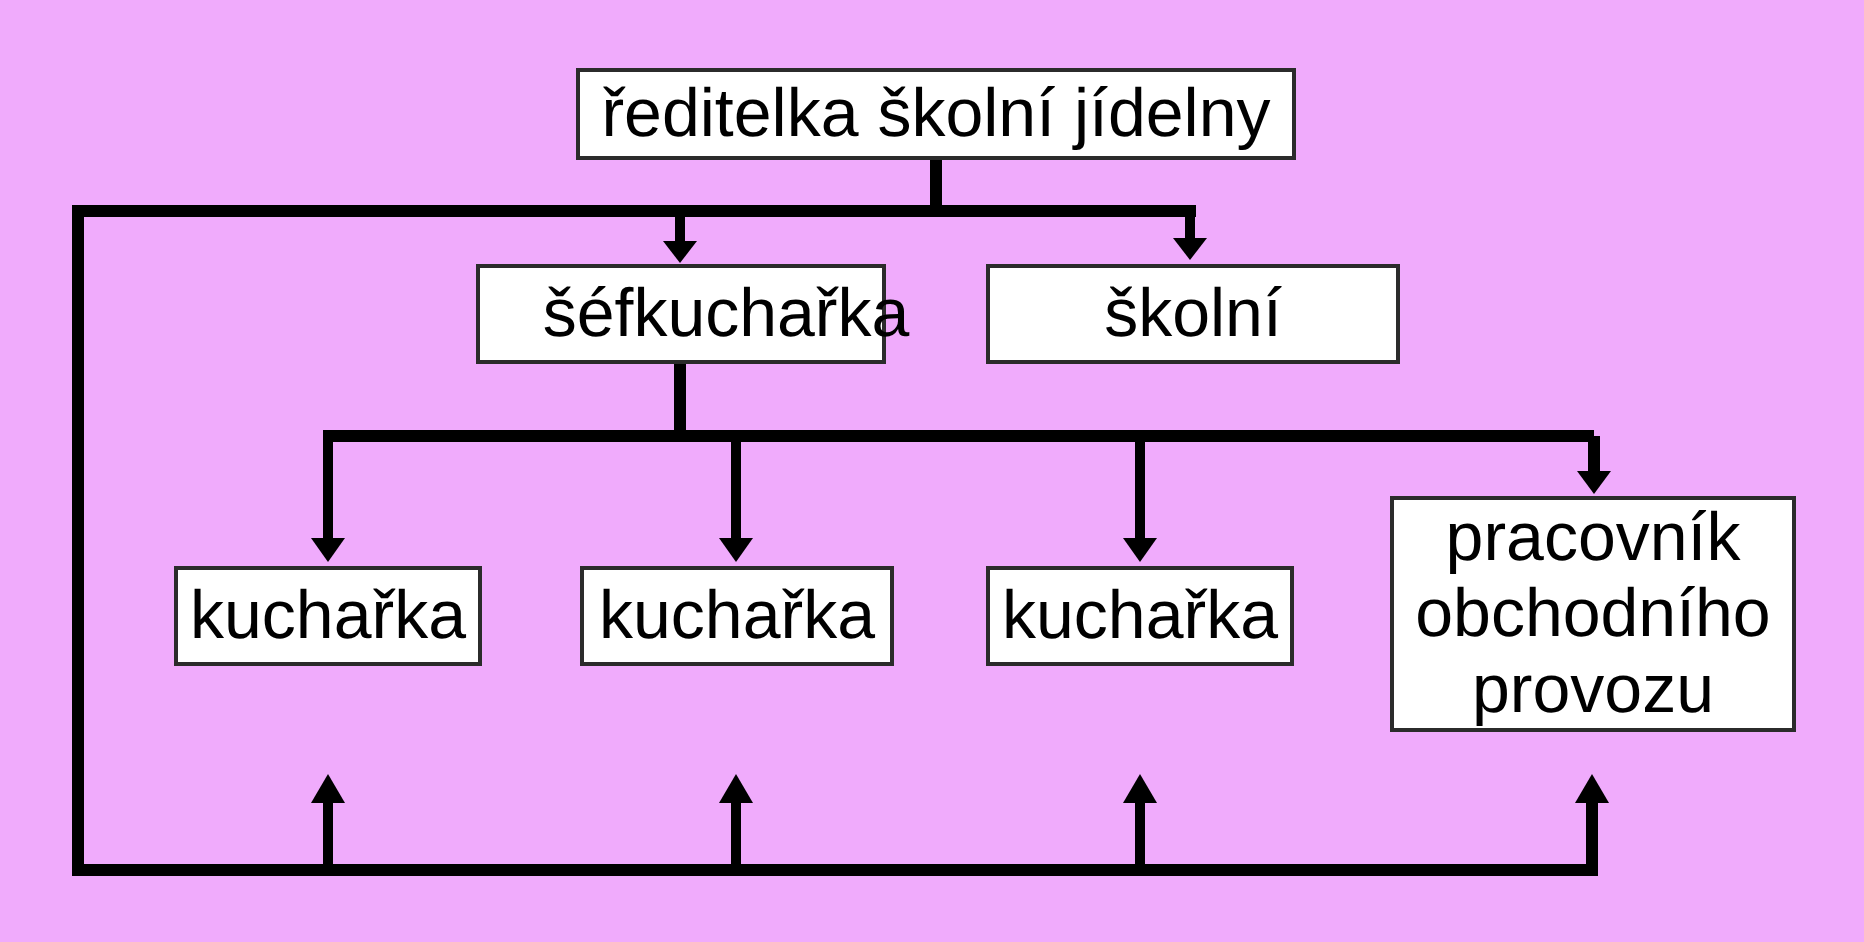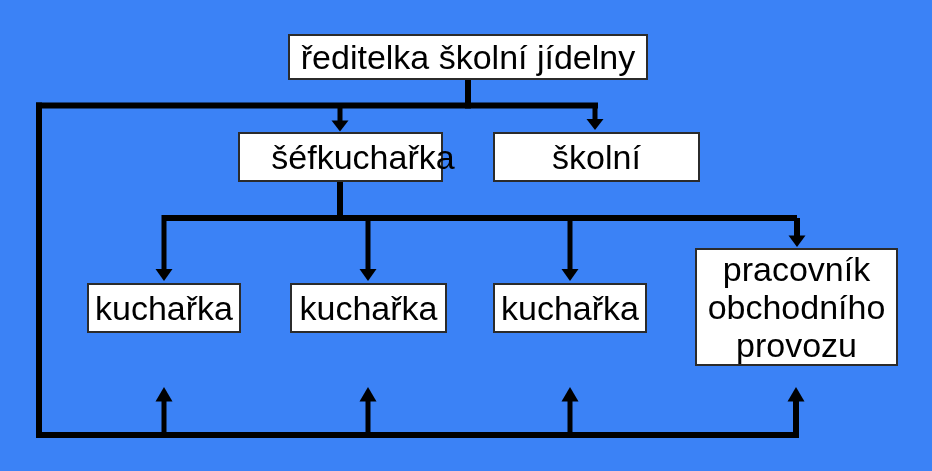--- a/index.html
+++ b/index.html
@@ -4,21 +4,21 @@
 <style>
   html, body {
     margin: 0;
     padding: 0;
     background: #ffffff;
   }
   .canvas {
     position: relative;
     width: 932px;
     height: 471px;
-    background: #3b82f6;
+    background: #f0abfc;
     font-family: "Liberation Sans", sans-serif;
     overflow: hidden;
   }
   .edges-svg {
     position: absolute;
     left: 0;
     top: 0;
     width: 932px;
     height: 471px;
   }

